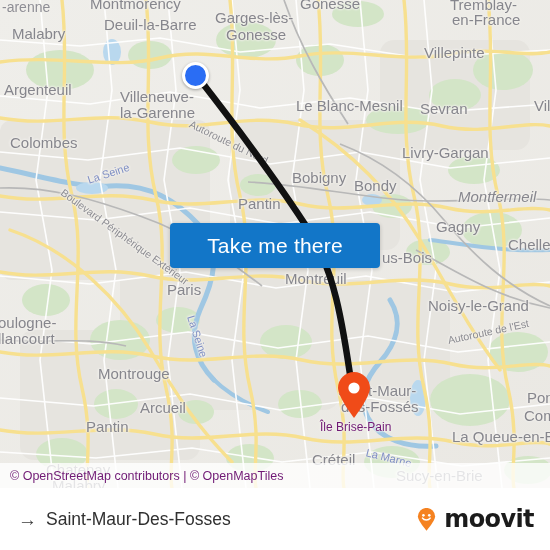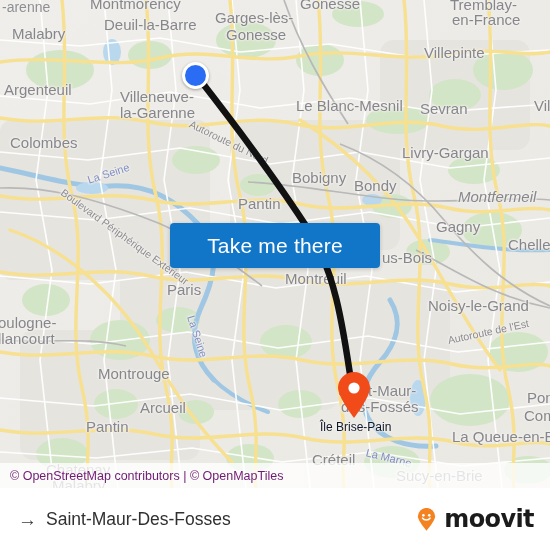--- a/index.html
+++ b/index.html
@@ -16,21 +16,21 @@
   #map-canvas { position:absolute; left:0; top:0; width:550px; height:488px; }
 
   
   .lbl {
     position:absolute; color:#9a9aa0; font-family:"Liberation Sans", sans-serif;
     white-space:nowrap; pointer-events:none; line-height:1.08;
     text-shadow: 0 0 3px #f2f0ec, 0 0 2px #f2f0ec, 1px 0 2px #f2f0ec, -1px 0 2px #f2f0ec;
   }
   .lbl.city   { font-size:14px; color:#8e8e95; }
   .lbl.big    { font-size:15px; color:#86868d; }
-  .lbl.small  { font-size:12px; color:#0f172a; }
+  .lbl.small  { font-size:12px; color:#701a75; }
   .lbl.water  { color:#7f8fc4; font-size:11px; font-style:normal; }
   .lbl.road   { color:#8b8b91; font-size:10.5px; }
 
   
   #route-svg { position:absolute; left:0; top:0; width:550px; height:488px; }
 
   
   #origin-marker {
     position:absolute; left:182px; top:62px; width:27px; height:27px;
     border-radius:50%; background:#2a6df4; border:3.5px solid #ffffff;

